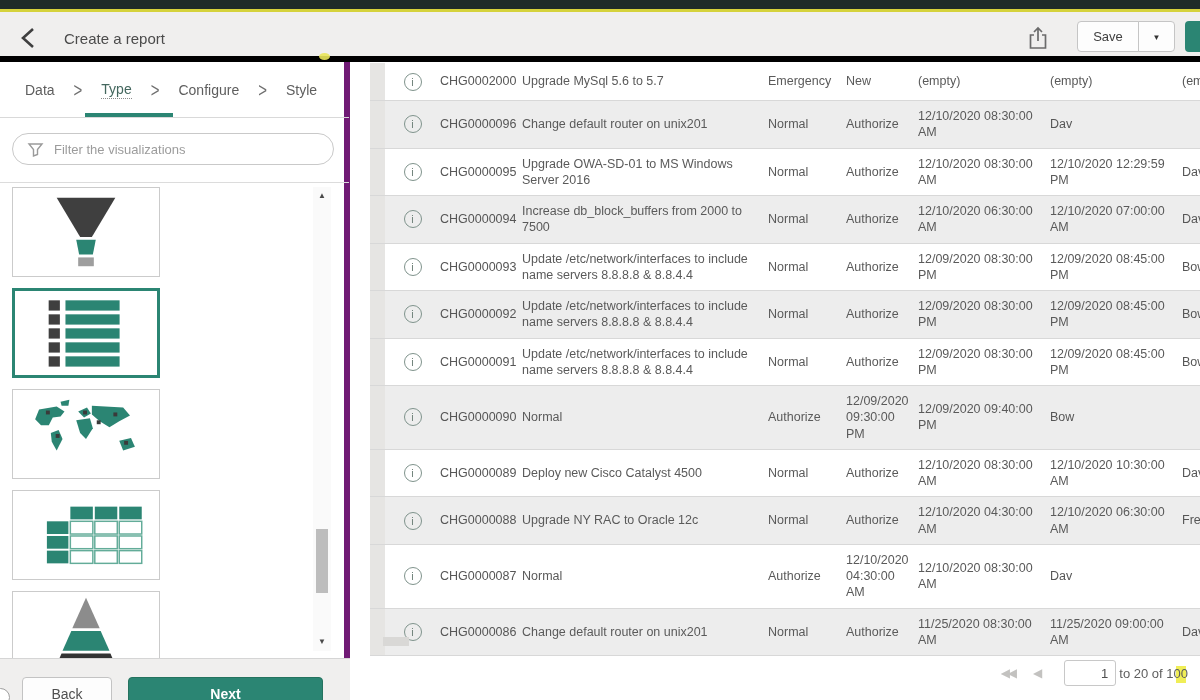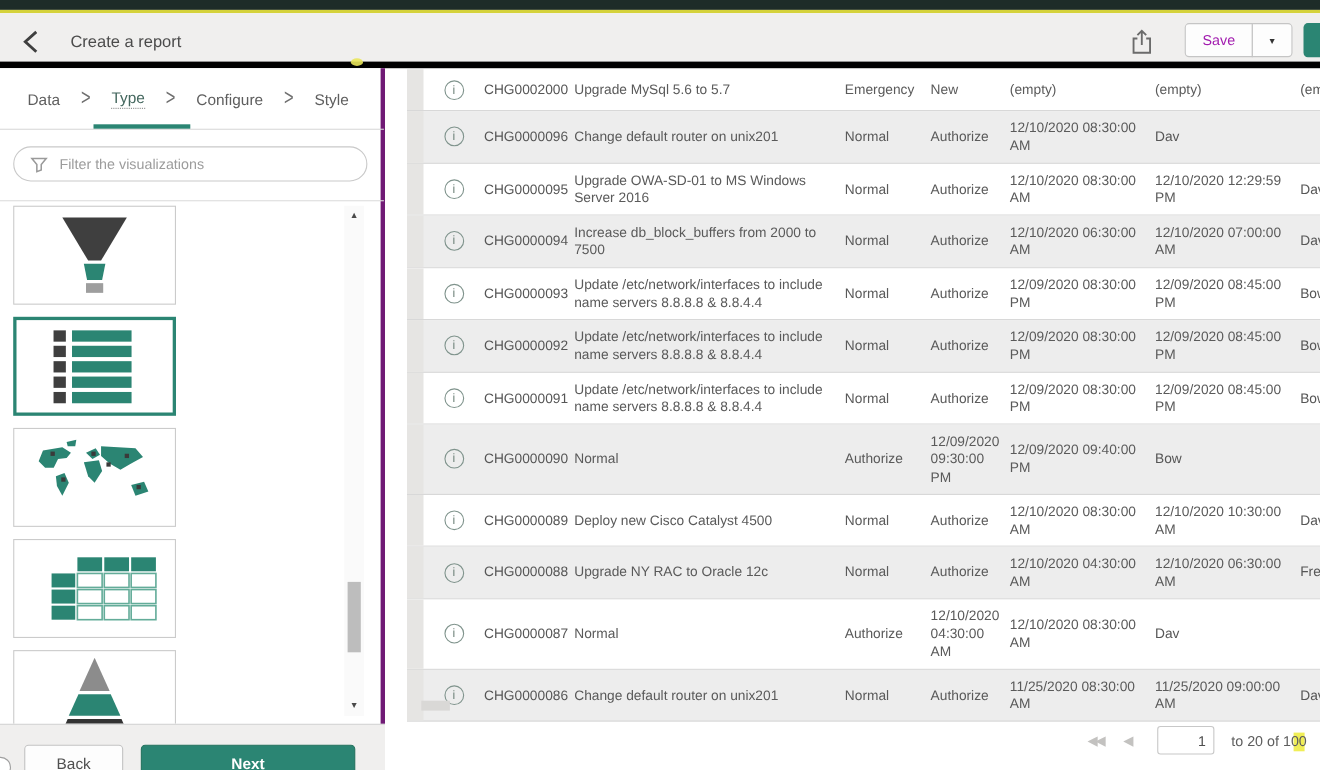--- a/index.html
+++ b/index.html
@@ -12,31 +12,31 @@
   
   .topbar { position:absolute; left:0; top:0; width:1200px; height:9px; background:#1e2c28; }
   .accent-line { position:absolute; left:0; top:9px; width:1200px; height:3px; background:#d5d23b; }
   .header { position:absolute; left:0; top:12px; width:1200px; height:50px;
     background:#f0efee; border-bottom:6px solid #000000; }
   .back-btn { position:absolute; left:18px; top:14px; width:30px; height:24px; cursor:pointer; }
   .page-title { position:absolute; left:64px; top:18px; font-size:15px; color:#4b4b4b; }
   .share-btn { position:absolute; left:1026px; top:13px; width:26px; height:26px; }
   .save-btn { position:absolute; left:1077px; top:9px; width:62px; height:31px;
     background:#fdfdfd; border:1px solid #c5c5c5; border-radius:4px 0 0 4px;
-    font-size:13px; color:#a21caf; text-align:center; line-height:29px; }
+    font-size:13px; color:#404040; text-align:center; line-height:29px; }
   .save-caret-btn { position:absolute; left:1138px; top:9px; width:37px; height:31px;
     background:#fdfdfd; border:1px solid #c5c5c5; border-radius:0 4px 4px 0;
     font-size:8px; color:#333; text-align:center; line-height:31px; }
   .primary-stub { position:absolute; left:1185px; top:9px; width:30px; height:31px;
     background:#2b8573; border-radius:4px 0 0 4px; }
   .artifact-dot { position:absolute; left:319px; top:53px; width:11px; height:7px;
     border-radius:50%; background:#e9e65a; opacity:.9; }
   
   .left-panel { position:absolute; left:0; top:62px; width:350px; height:638px;
-    background:#ffffff; border-right:4px solid #701a75; }
+    background:#ffffff; border-right:6px solid #701a75; }
   .breadcrumb { position:absolute; left:0; top:0; width:349px; height:56px;
     border-bottom:1px solid #d9d9d9; display:flex; align-items:center; padding-left:25px; }
   .bc-item { font-size:14px; color:#5e5e5e; cursor:pointer; }
   .bc-item.active { color:#44675e; border-bottom:1px dotted #8a8a8a; padding-bottom:1px; }
   .bc-sep { font-size:15px; color:#6f6f6f; margin:0 19px; transform:scaleY(1.4); display:inline-block; }
   .bc-indicator { position:absolute; left:85px; bottom:0; width:88px; height:4px; background:#2b8573; }
   .filter-wrap { position:absolute; left:12px; top:71px; width:322px; height:32px;
     border:1px solid #c9c9c9; border-radius:16px; background:#fff; display:flex; align-items:center; }
   .filter-wrap svg { margin-left:14px; }
   .filter-input { border:none; outline:none; background:transparent; flex:1;
@@ -82,21 +82,21 @@
   .datecol { padding-right:4px; }
   .namecol { white-space:nowrap; }
   .hscroll-stub { position:absolute; left:383px; top:637px; width:26px; height:9px; background:#d9d8d6; }
   
   .pager { position:absolute; left:740px; top:655px; width:460px; height:36px;
     display:flex; align-items:center; justify-content:flex-end; padding-right:12px; }
   .pg-icon { color:#c3c2c0; font-size:12px; letter-spacing:-2px; cursor:pointer; }
   .pg-first { margin-right:18px; } .pg-prev { margin-right:22px; letter-spacing:0; }
   .pg-input { width:52px; height:26px; border:1px solid #c8c8c8; border-radius:3px;
     text-align:right; padding-right:7px; font-size:13px; color:#4f4f4f; font-family:inherit; }
-  .pg-range { position:relative; margin-left:15px; font-size:13px; color:#5e5e5e; }
+  .pg-range { position:relative; margin-left:3px; font-size:13px; color:#5e5e5e; }
   .pg-range .txt { position:relative; z-index:1; }
   .pg-range .hl { position:absolute; left:57px; top:0px; width:10px; height:17px;
     background:#f0ee57; z-index:0; }
 </style>
 </head>
 <body>
 
 <div class="topbar"></div>
 <div class="accent-line"></div>
 <div class="header">

